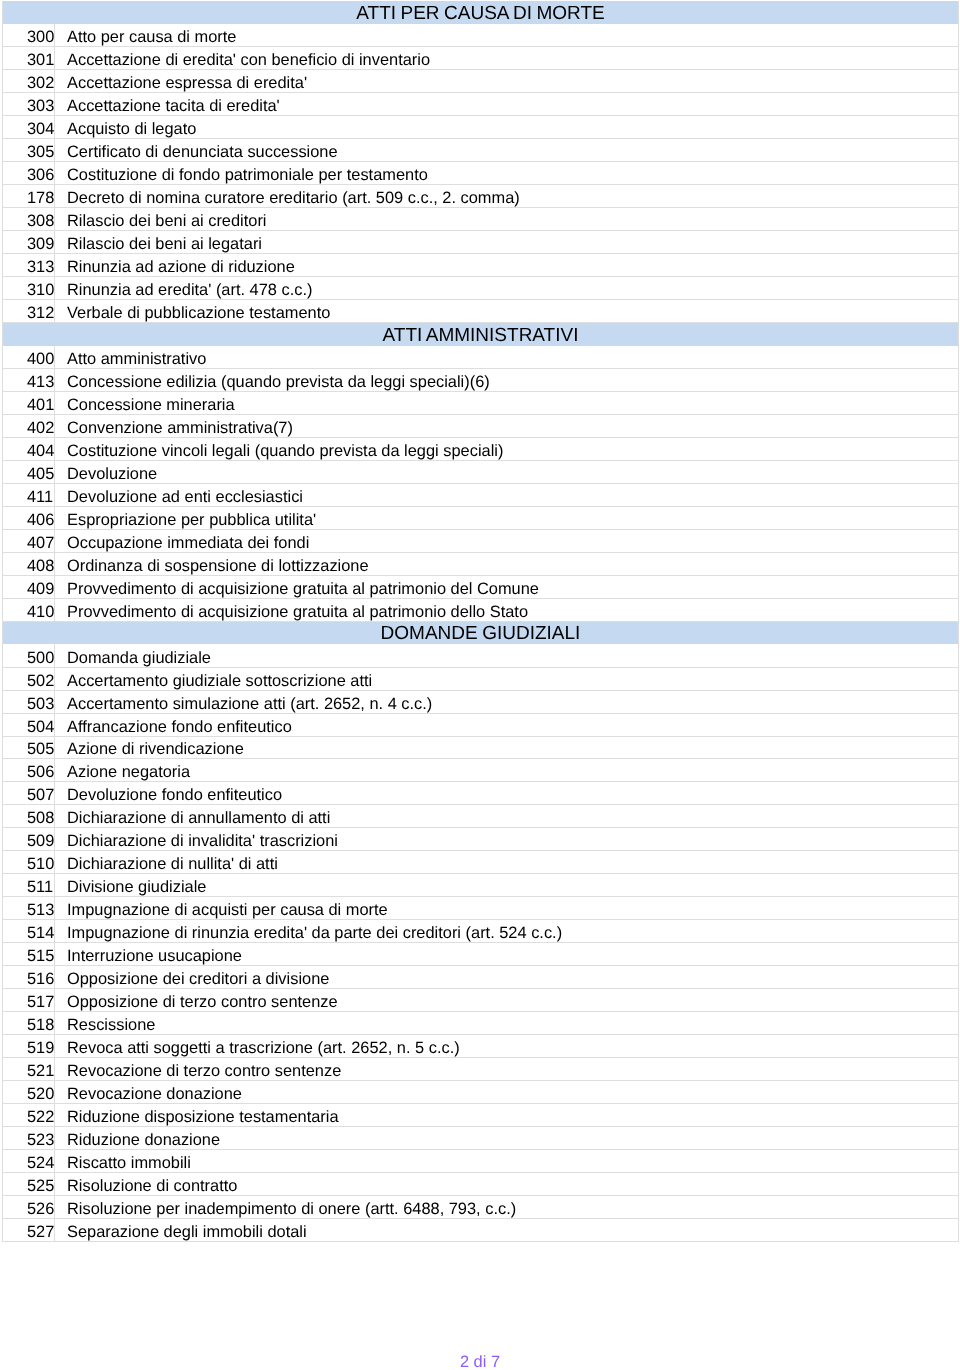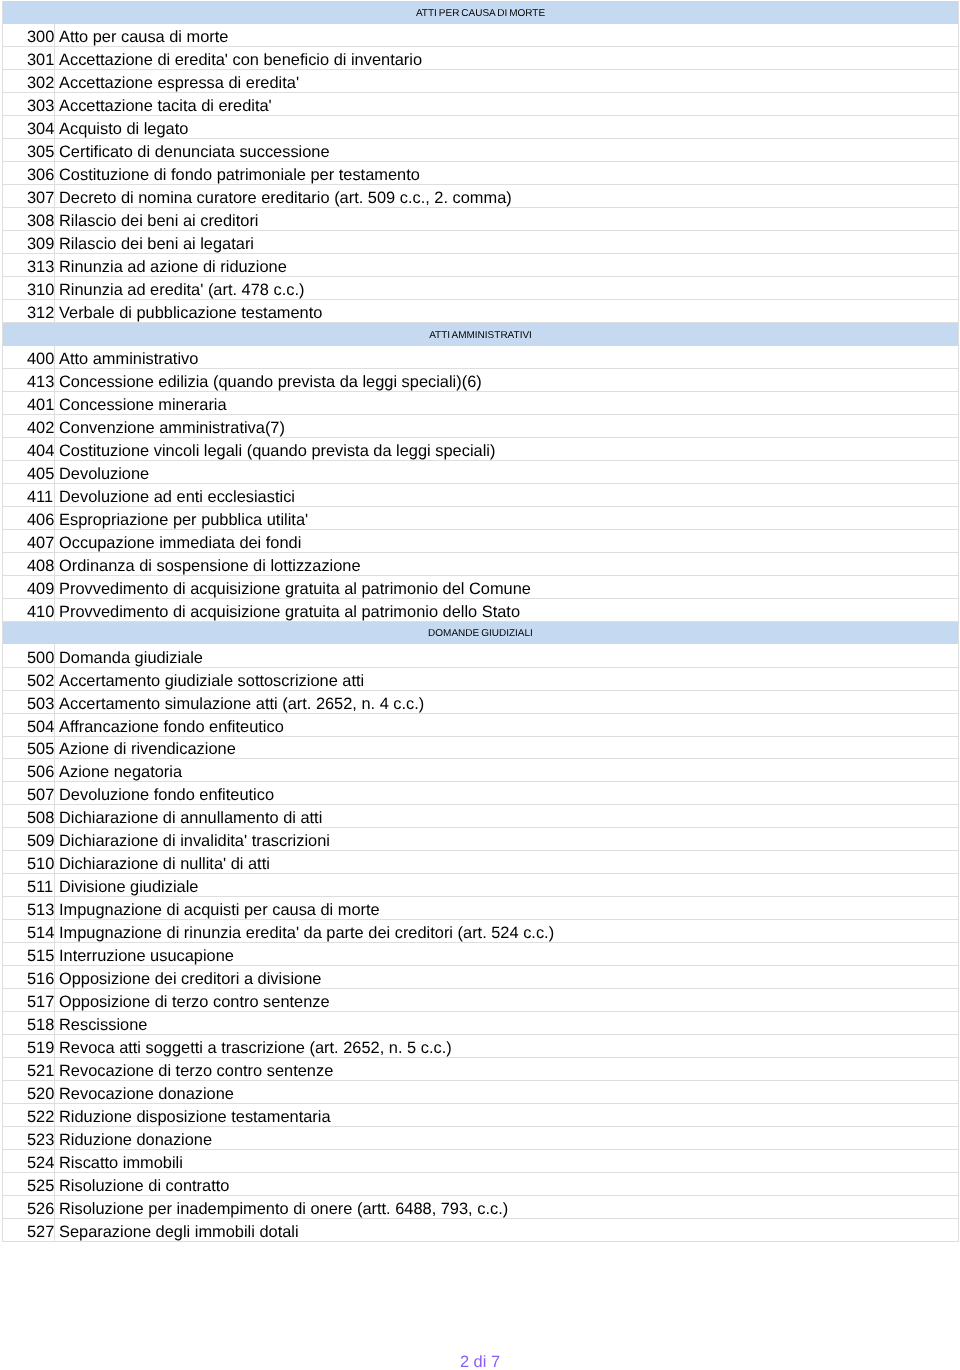--- a/index.html
+++ b/index.html
@@ -35,28 +35,28 @@
     border-right:1px solid #dedede;
     overflow:hidden;
     white-space:nowrap;
   }
   td.code{
     text-align:right;
     padding-right:10.8px;
     padding-left:24px;
   }
   td.desc{
-    padding-left:4px;
+    padding-left:12px;
     margin-left:44px;
   }
   tr.section td{
     background:#c5d9f1;
     text-align:center;
     border-bottom:none;
-    font-size:10px;
+    font-size:19px;
     word-spacing:-0.8px;
     line-height:20px;
   }
 
   .footer{
     position:absolute;
     left:0;right:0;
     top:1352px;
     text-align:center;
     font-size:16.4px;
@@ -99,21 +99,21 @@
         </tr>
         <tr class="datarow">
           <td class="code">305</td>
           <td class="desc">Certificato di denunciata successione</td>
         </tr>
         <tr class="datarow">
           <td class="code">306</td>
           <td class="desc">Costituzione di fondo patrimoniale per testamento</td>
         </tr>
         <tr class="datarow">
-          <td class="code">307</td>
+          <td class="code">178</td>
           <td class="desc">Decreto di nomina curatore ereditario (art. 509 c.c., 2. comma)</td>
         </tr>
         <tr class="datarow">
           <td class="code">308</td>
           <td class="desc">Rilascio dei beni ai creditori</td>
         </tr>
         <tr class="datarow">
           <td class="code">309</td>
           <td class="desc">Rilascio dei beni ai legatari</td>
         </tr>

